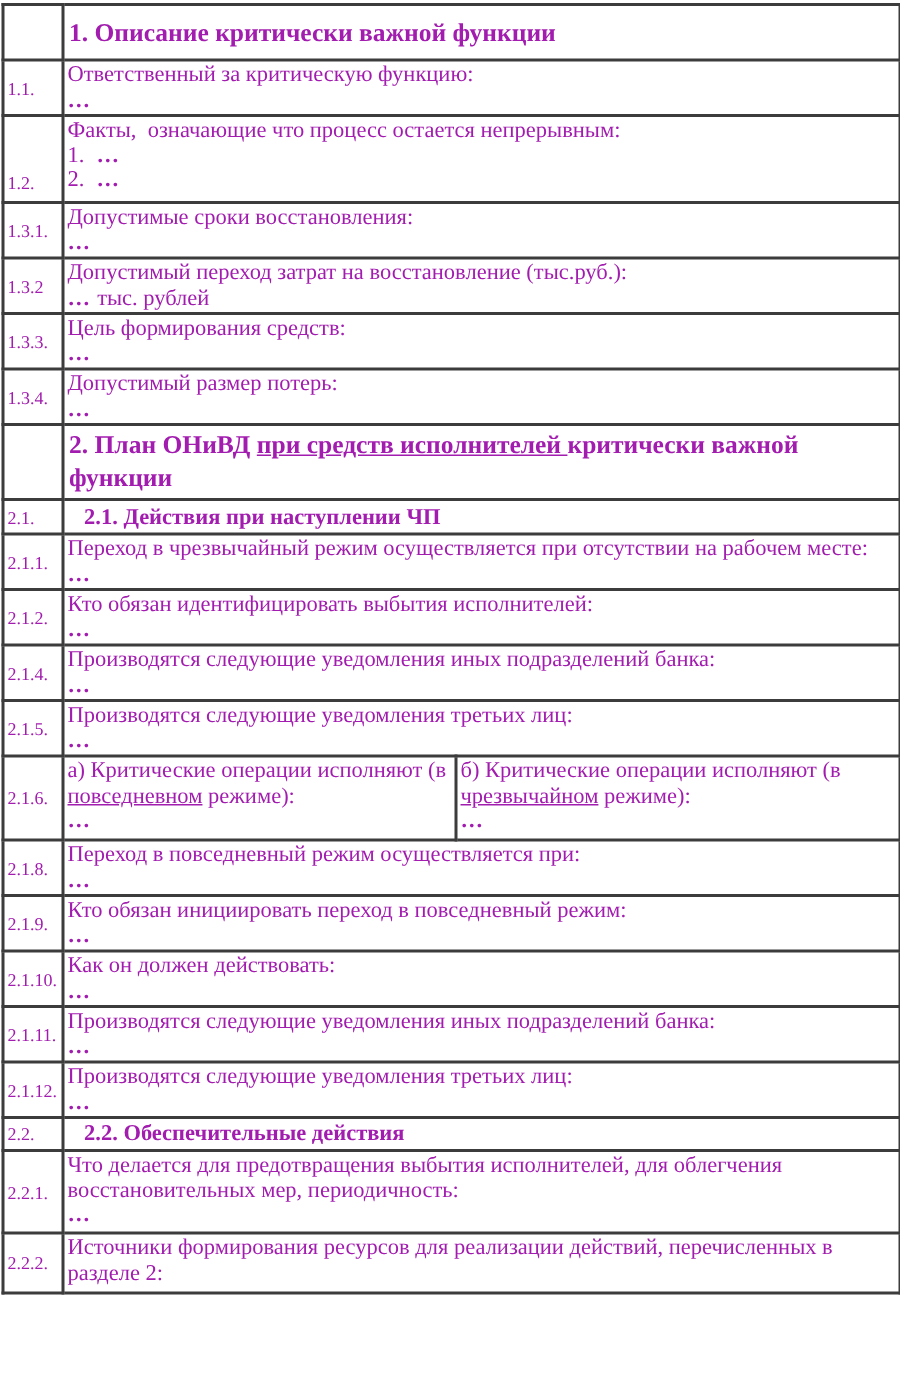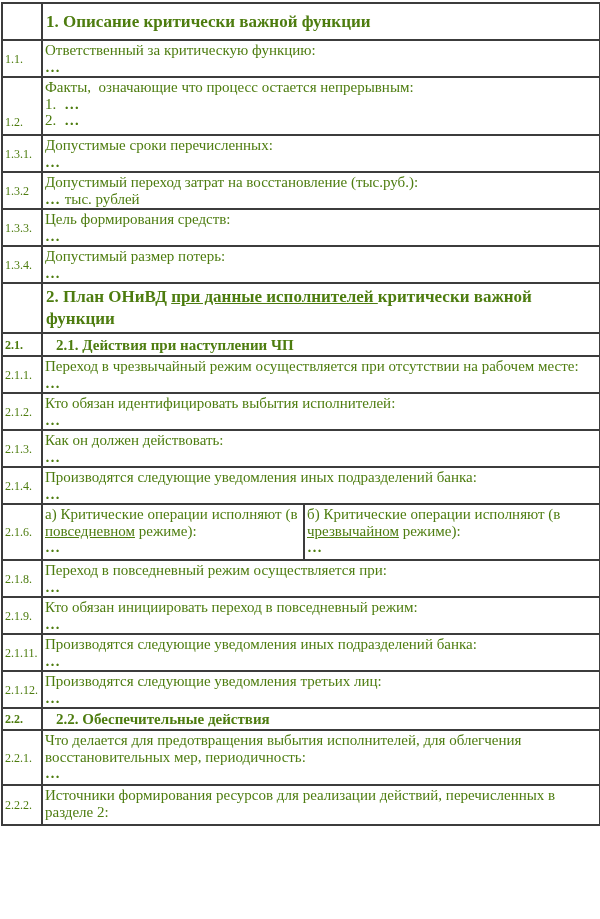--- a/index.html
+++ b/index.html
@@ -1,18 +1,18 @@
 <!DOCTYPE html>
 <html lang="ru"><head>
 <meta charset="utf-8">
 <style>
   html,body{margin:0;padding:0;background:#ffffff;}
   .page{
     width:600px;height:919px;overflow:hidden;background:#fff;
-    font-family:"Liberation Serif","DejaVu Serif",serif;color:#4d7c0f;
+    font-family:"Liberation Serif","DejaVu Serif",serif;color:#a21caf;
     box-sizing:border-box;
   }
   table.doc{
     border-collapse:collapse;table-layout:fixed;
     width:598px;margin:2px 0 0 1px;
   }
   col.c-num{width:40px;}
   col.c-left{width:262px;}
   col.c-right{width:296px;}
   td{
@@ -21,21 +21,21 @@
     padding:1px 3px 1px 2px;
     overflow:hidden;
   }
   td.num{
     font-size:12px;line-height:14px;
     vertical-align:middle;
     padding-left:2px;padding-right:1px;
     white-space:nowrap;
   }
   td.num.vb{vertical-align:bottom;padding-bottom:5px;}
-  td.num.bold{font-weight:bold;margin-left:16px;}
+  td.num.bold{font-weight:normal;margin-left:16px;}
   td.cell{font-size:15px;line-height:16.5px;margin-top:44px;}
   .label{white-space:pre-wrap;}
   .line{white-space:pre-wrap;}
   .dots{font-weight:bold;white-space:pre-wrap;letter-spacing:1px;}
   .ip{margin-right:8px;}
   td.heading1{
     font-size:17px;font-weight:bold;line-height:22px;
     vertical-align:middle;white-space:pre-wrap;
     padding-left:3px;
   }
@@ -75,21 +75,21 @@
       <td class="cell" colspan="2">
         <div class="label">Факты,  означающие что процесс остается непрерывным:</div>
         <div class="line"><span class="ip">1.</span><span class="dots">…</span></div>
         <div class="line"><span class="ip">2.</span><span class="dots">…</span></div>
       </td>
     </tr>
 
     <tr style="height:35px">
       <td class="num">1.3.1.</td>
       <td class="cell" colspan="2">
-        <div class="label">Допустимые сроки перечисленных:</div>
+        <div class="label">Допустимые сроки восстановления:</div>
         <div class="dots">…</div>
       </td>
     </tr>
 
     <tr style="height:35px">
       <td class="num">1.3.2</td>
       <td class="cell" colspan="2">
         <div class="label">Допустимый переход затрат на восстановление (тыс.руб.):</div>
         <div class="line"><span class="dots">…</span><span> тыс. рублей</span></div>
       </td>
@@ -106,21 +106,21 @@
     <tr style="height:36px">
       <td class="num">1.3.4.</td>
       <td class="cell" colspan="2">
         <div class="label">Допустимый размер потерь:</div>
         <div class="dots">…</div>
       </td>
     </tr>
 
     <tr style="height:50px">
       <td class="num"></td>
-      <td class="heading1" colspan="2"><span>2. План ОНиВД </span><span class="u">при данные исполнителей </span><span>критически важной функции</span></td>
+      <td class="heading1" colspan="2"><span>2. План ОНиВД </span><span class="u">при средств исполнителей </span><span>критически важной функции</span></td>
     </tr>
 
     <tr style="height:23px">
       <td class="num bold">2.1.</td>
       <td class="subhead" colspan="2">2.1. Действия при наступлении ЧП</td>
     </tr>
 
     <tr style="height:36px">
       <td class="num">2.1.1.</td>
       <td class="cell" colspan="2">
@@ -130,36 +130,36 @@
     </tr>
 
     <tr style="height:37px">
       <td class="num">2.1.2.</td>
       <td class="cell" colspan="2">
         <div class="label">Кто обязан идентифицировать выбытия исполнителей:</div>
         <div class="dots">…</div>
       </td>
     </tr>
 
-    <tr style="height:36px">
-      <td class="num">2.1.3.</td>
-      <td class="cell" colspan="2">
-        <div class="label">Как он должен действовать:</div>
-        <div class="dots">…</div>
-      </td>
-    </tr>
 
     <tr style="height:37px">
       <td class="num">2.1.4.</td>
       <td class="cell" colspan="2">
         <div class="label">Производятся следующие уведомления иных подразделений банка:</div>
         <div class="dots">…</div>
       </td>
     </tr>
 
+    <tr style="height:37px">
+      <td class="num">2.1.5.</td>
+      <td class="cell" colspan="2">
+        <div class="label">Производятся следующие уведомления третьих лиц:</div>
+        <div class="dots">…</div>
+      </td>
+    </tr>
 
     <tr style="height:56px">
       <td class="num">2.1.6.</td>
       <td class="cell">
         <div class="label"><span>а) Критические операции исполняют (в </span><span class="u">повседневном</span><span> режиме):</span></div>
         <div class="dots">…</div>
       </td>
       <td class="cell">
         <div class="label"><span>б) Критические операции исполняют (в </span><span class="u">чрезвычайном</span><span> режиме):</span></div>
         <div class="dots">…</div>
@@ -176,20 +176,27 @@
     </tr>
 
     <tr style="height:37px">
       <td class="num">2.1.9.</td>
       <td class="cell" colspan="2">
         <div class="label">Кто обязан инициировать переход в повседневный режим:</div>
         <div class="dots">…</div>
       </td>
     </tr>
 
+    <tr style="height:36px">
+      <td class="num">2.1.10.</td>
+      <td class="cell" colspan="2">
+        <div class="label">Как он должен действовать:</div>
+        <div class="dots">…</div>
+      </td>
+    </tr>
 
     <tr style="height:37px">
       <td class="num">2.1.11.</td>
       <td class="cell" colspan="2">
         <div class="label">Производятся следующие уведомления иных подразделений банка:</div>
         <div class="dots">…</div>
       </td>
     </tr>
 
     <tr style="height:37px">

